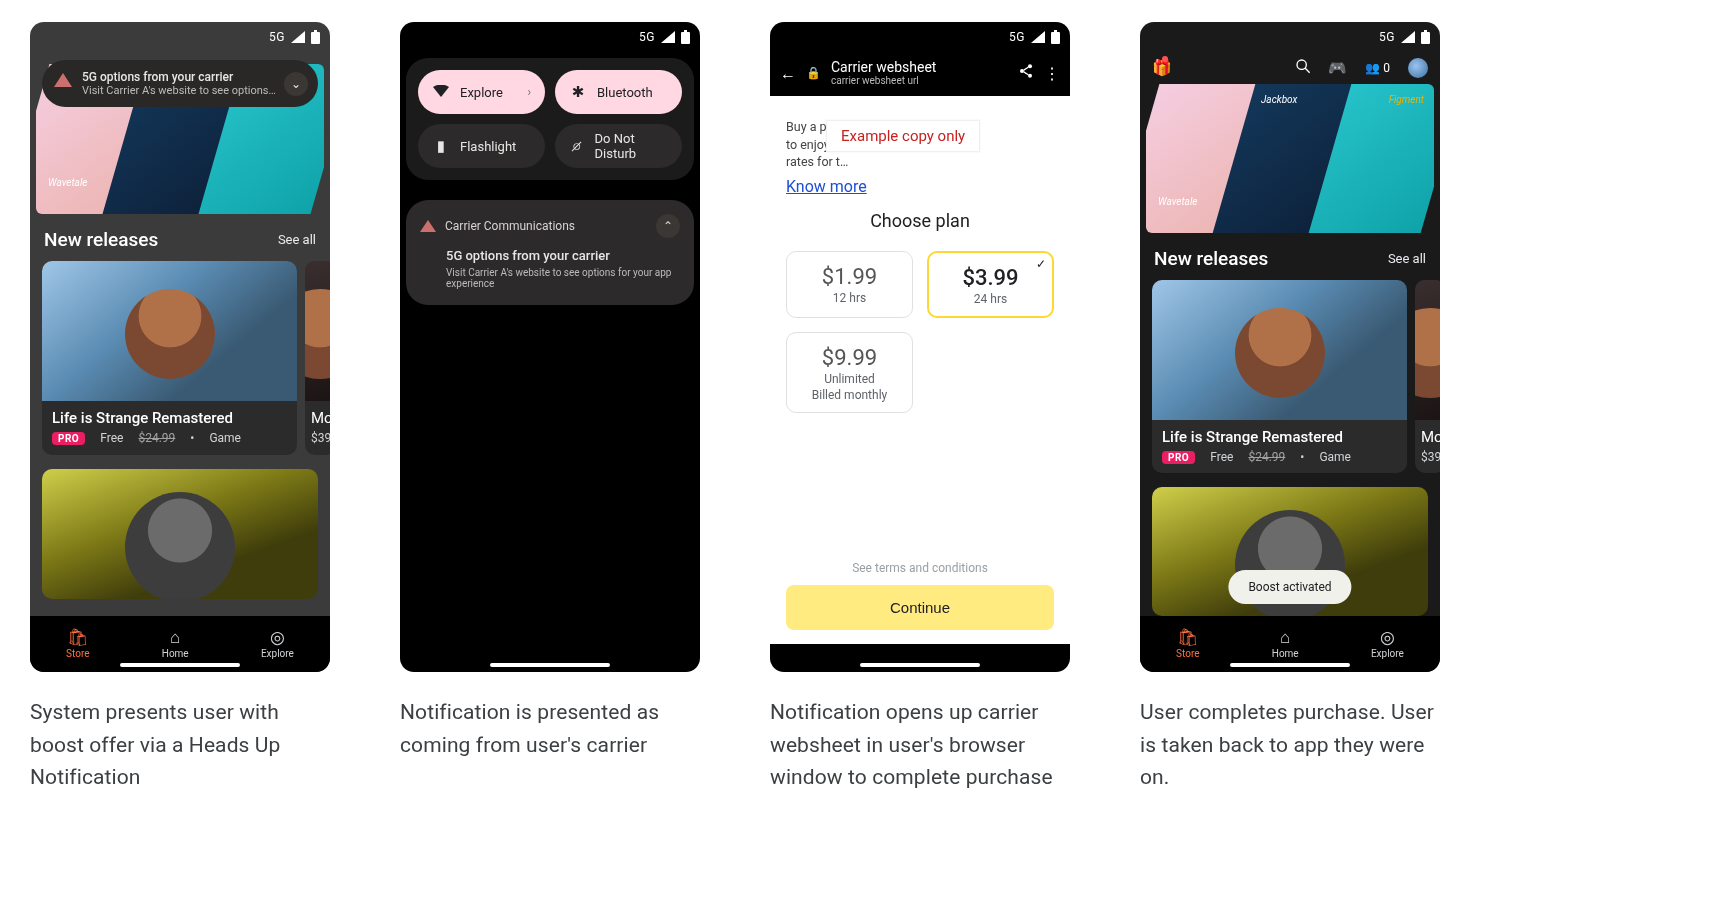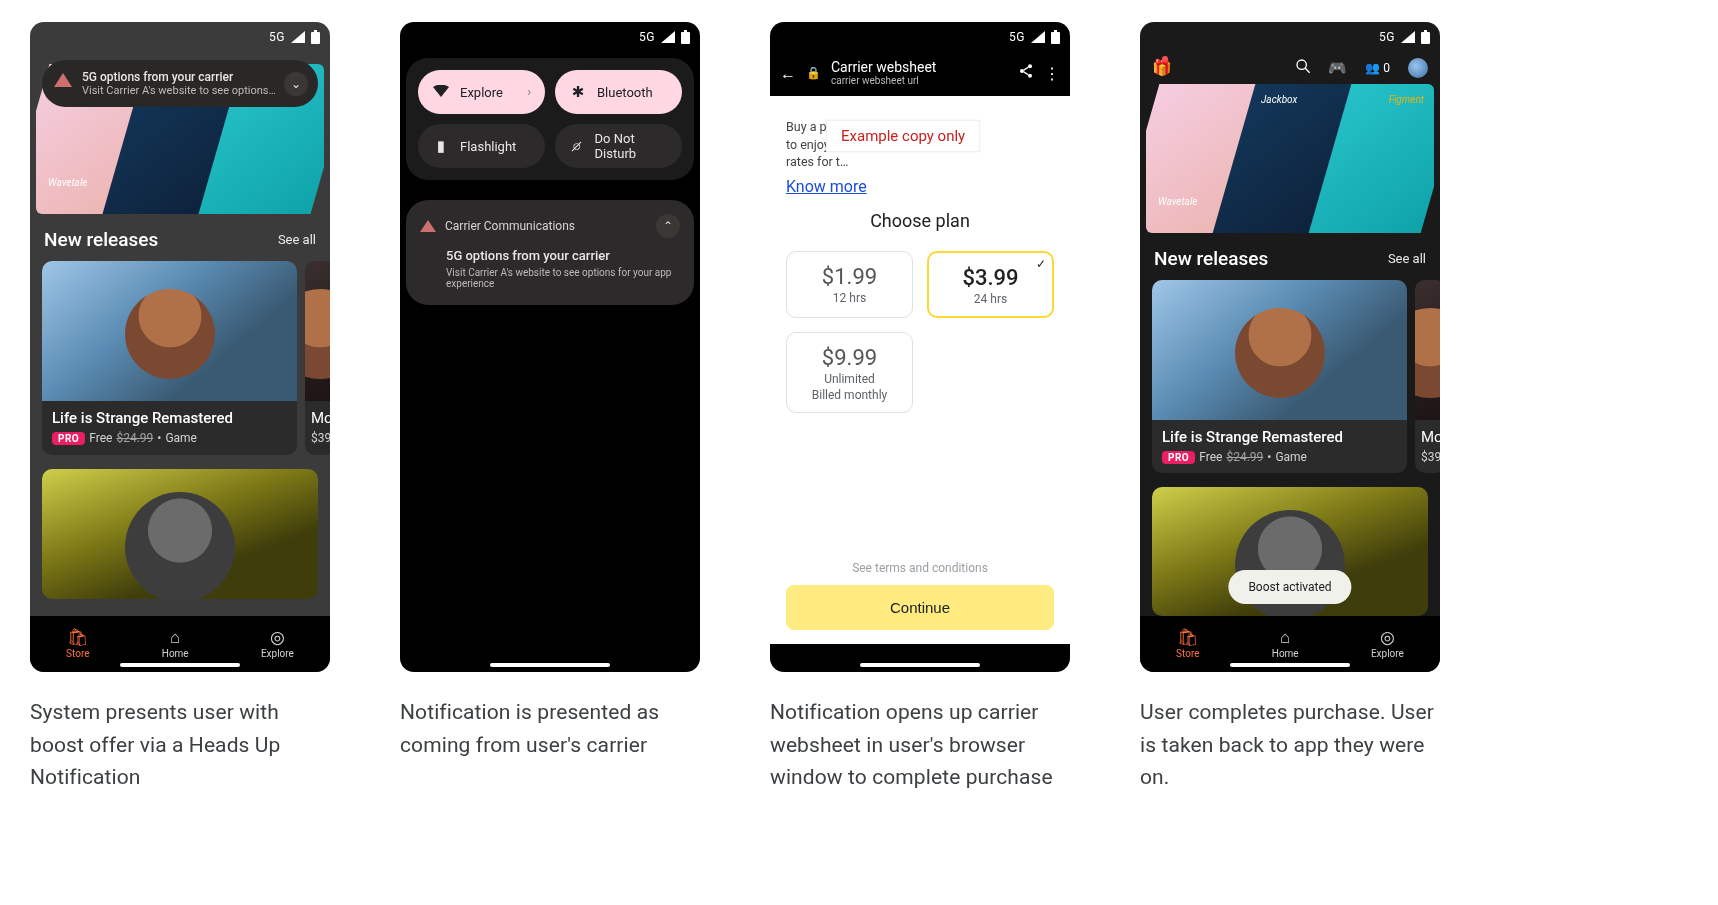--- a/index.html
+++ b/index.html
@@ -119,21 +119,21 @@
     content:"";
     position:absolute;
     left:50%;top:52%;
     width:90px;height:90px;
     transform:translate(-50%,-50%);
     border-radius:50%;
     background:radial-gradient(circle at 50% 30%, #b07048 0 40%, #7b4932 41% 100%);
     box-shadow:0 0 0 10px rgba(255,255,255,0);
   }
   .card-title{padding:8px 10px 4px;font-size:15px;font-weight:500;}
-  .card-meta{padding:0 10px;font-size:12px;color:#d0d3d6;display:flex;align-items:center;gap:4px;}
+  .card-meta{padding:0 10px;font-size:12px;color:#d0d3d6;display:flex;align-items:center;gap:15px;}
   .pro-badge{
     background:var(--pro-pink);
     color:#fff;
     font-size:10px;
     font-weight:700;
     padding:1px 6px;
     border-radius:4px;
     letter-spacing:.5px;
   }
   .strike{text-decoration:line-through;opacity:.7;}

